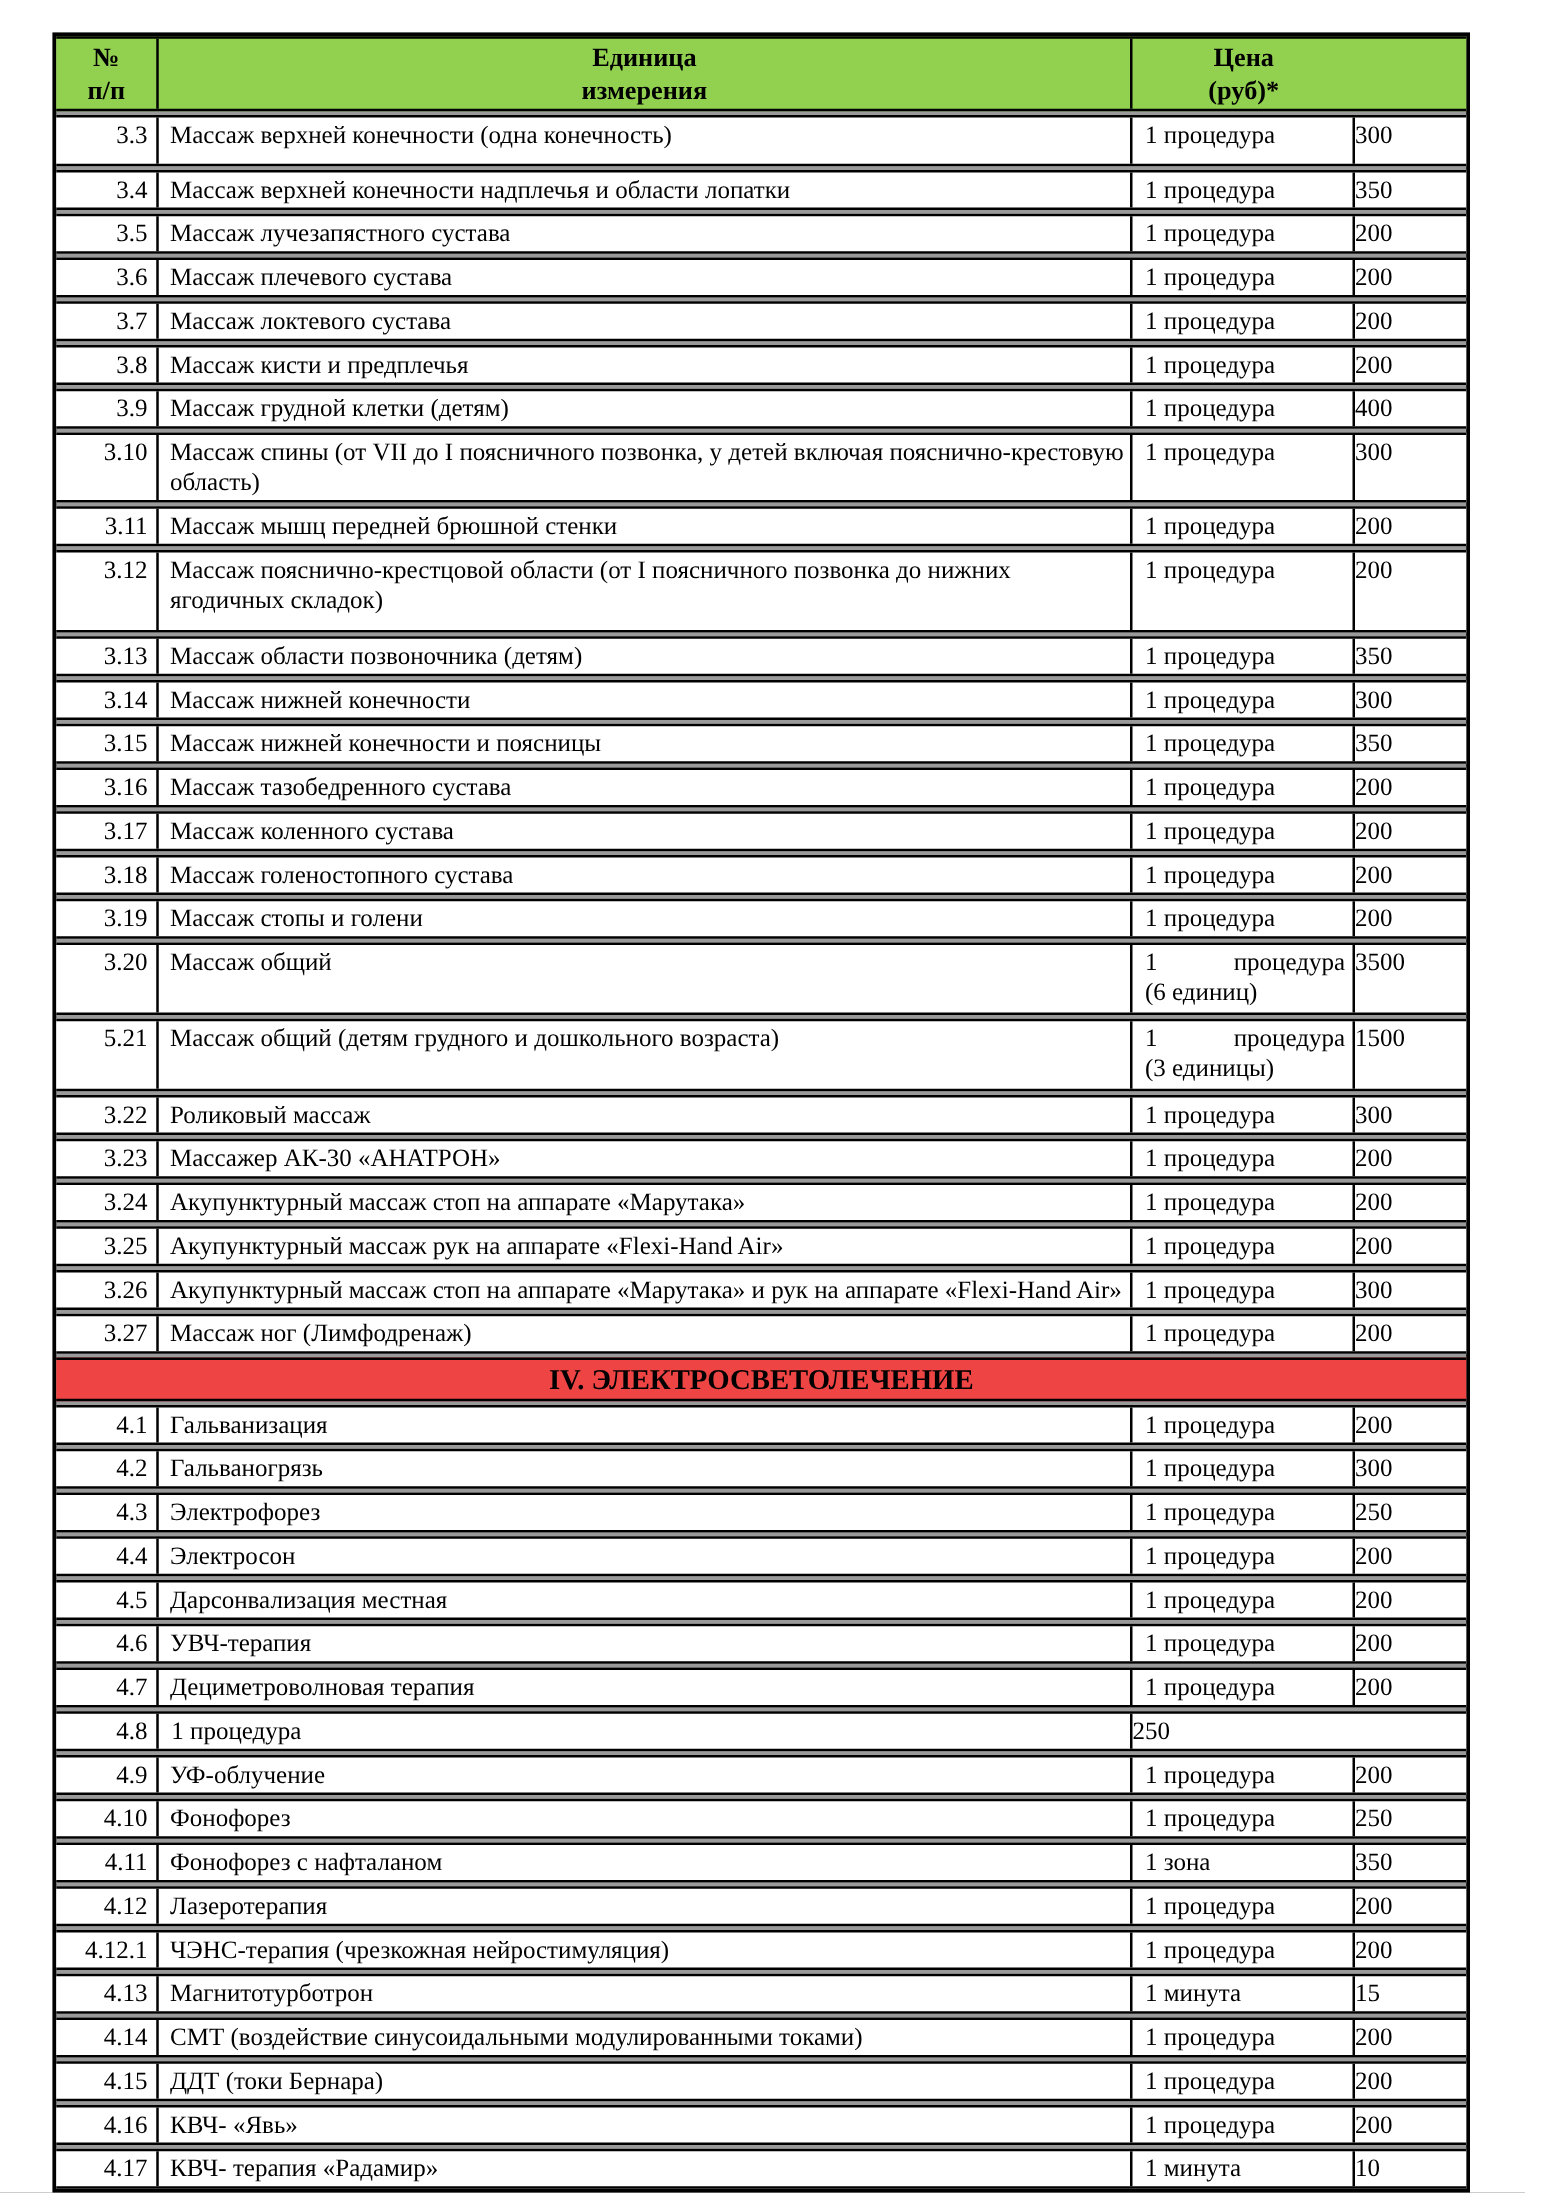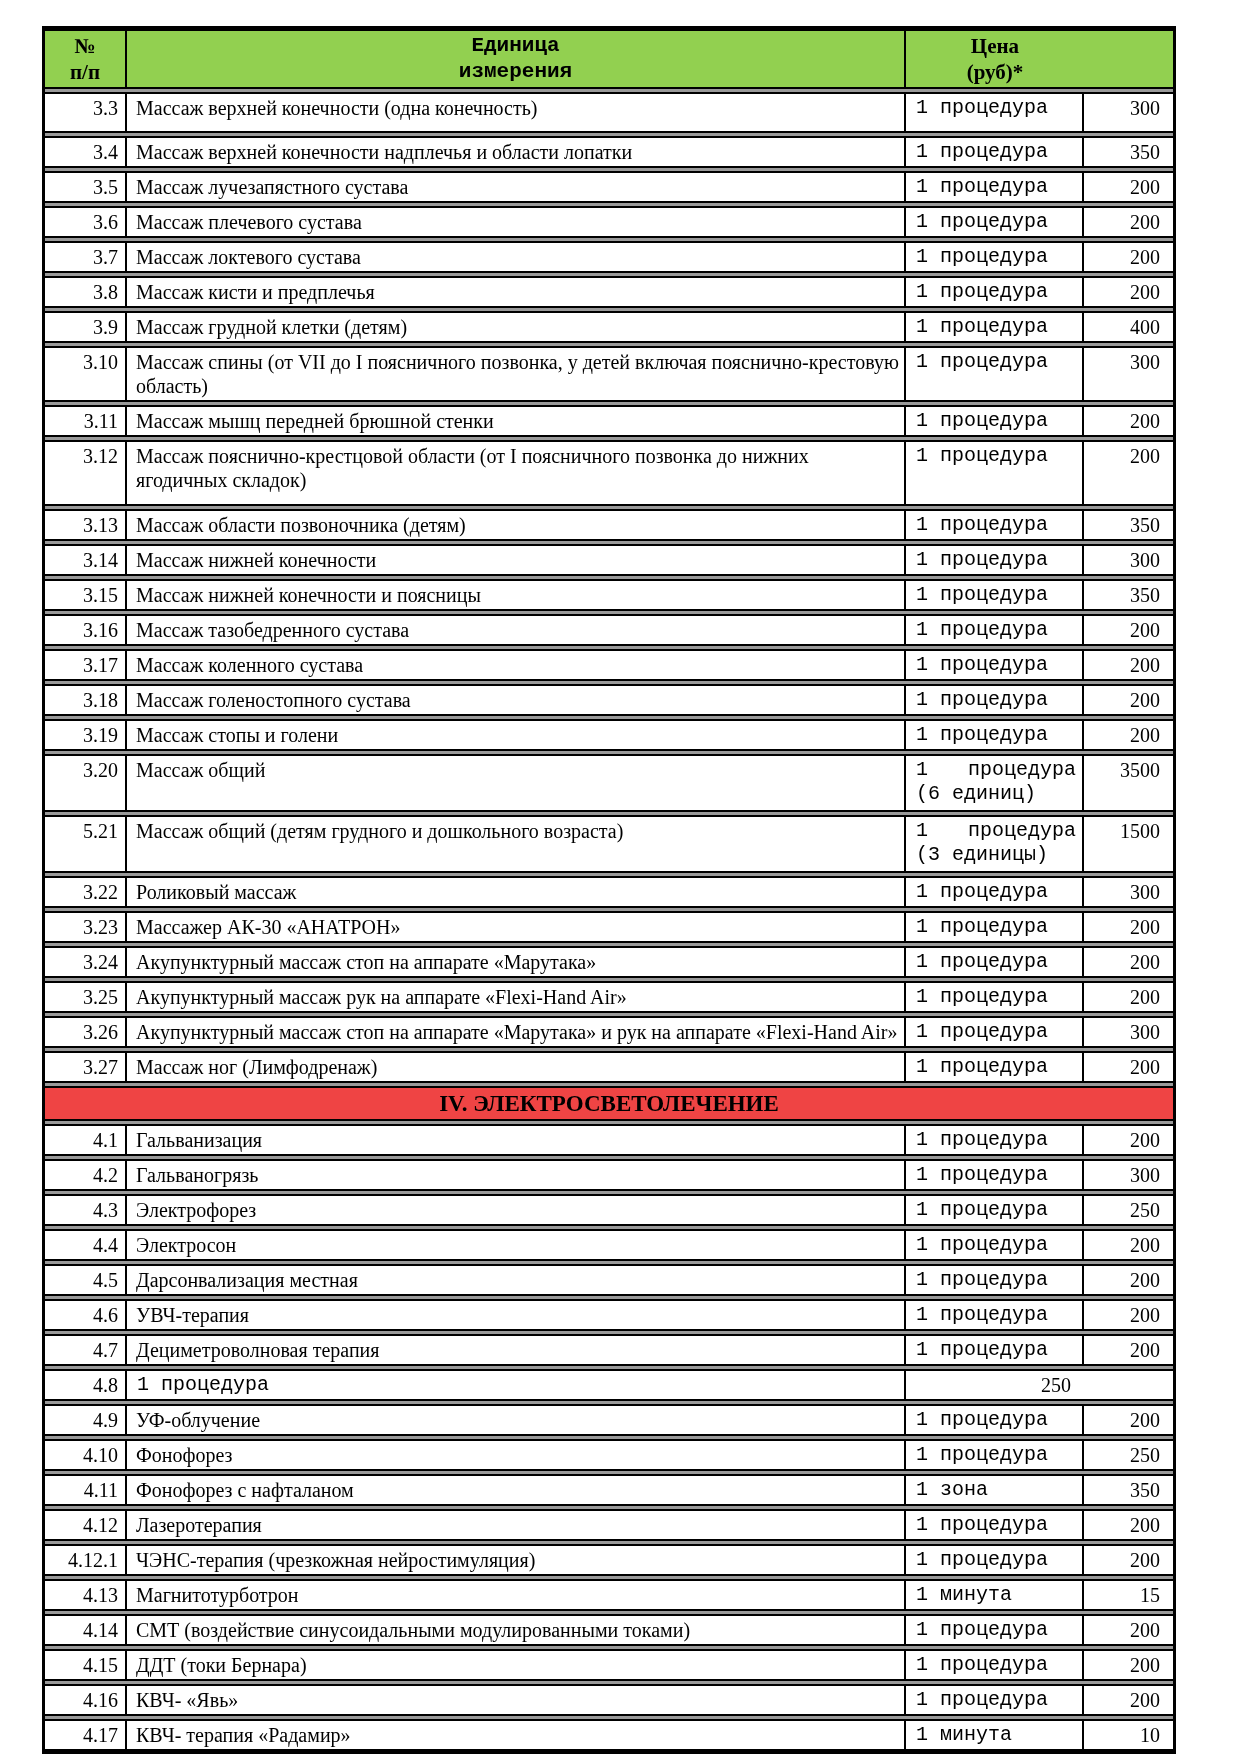--- a/index.html
+++ b/index.html
@@ -27,22 +27,22 @@
   .cell {
     border-right:2px solid #000;
     font-size:20px; line-height:24px;
     padding-top:2px; padding-bottom:2px;
     box-sizing:border-box;
     overflow:hidden;
   }
   .cell:last-child { border-right:none; }
   .c-num   { text-align:right; padding-right:7px; }
   .c-name  { text-align:left;  padding-left:9px; padding-right:0; }
-  .c-unit  { text-align:left;  padding-left:10px; padding-right:6px;font-family:Liberation Mono, monospace; }
-  .c-price { text-align:right; padding-right:13px; }
+  .c-unit  { text-align:left;  padding-left:10px; padding-right:6px; }
+  .c-price { text-align:left; padding-right:13px; }
   .just { text-align:justify; }
   .spread { display:flex; justify-content:space-between; }
   .row.header {
     background:#92D050;
     min-height:57px;
     font-weight:bold;
   }
   .row.header .cell {
     display:flex; flex-direction:column; justify-content:center; align-items:center;
     text-align:center; padding:2px 2px;

